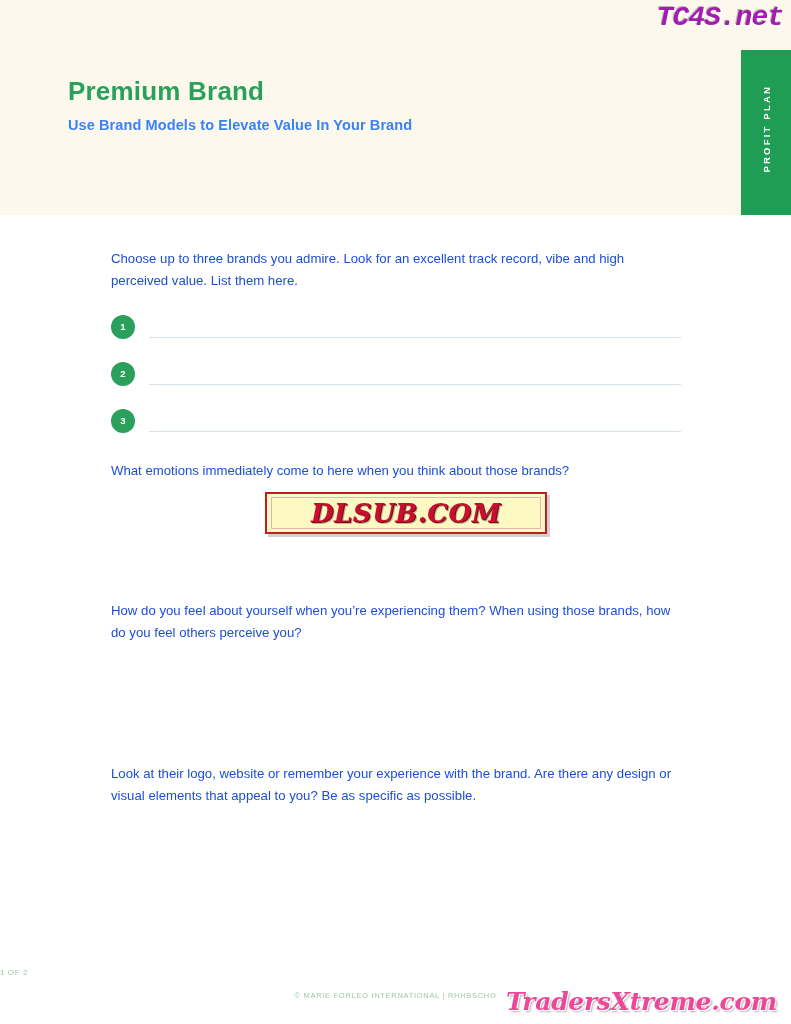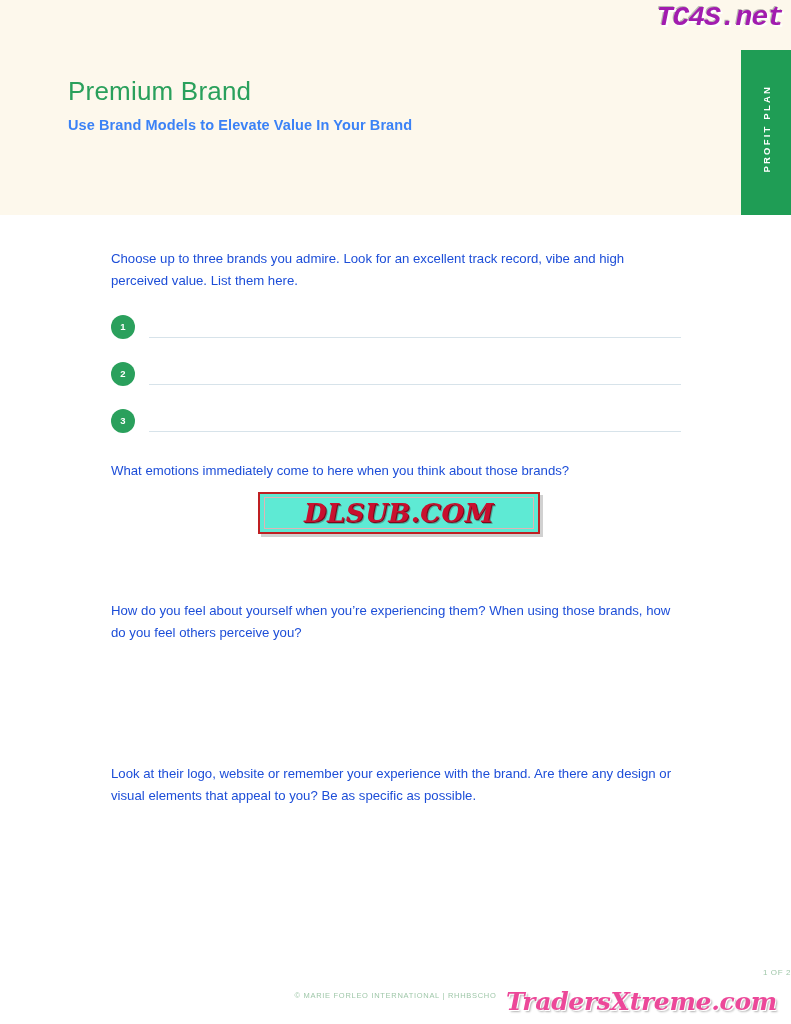--- a/index.html
+++ b/index.html
@@ -22,21 +22,21 @@
     top: 0;
     width: 791px;
     height: 215px;
     background: #fdf8ec;
   }
   .page-title {
     position: absolute;
     left: 68px;
     top: 76px;
     font-size: 26px;
-    font-weight: normal;
+    font-weight: bold;
     color: #2aa05c;
     letter-spacing: 0.2px;
   }
   .page-subtitle {
     position: absolute;
     left: 68px;
     top: 117px;
     font-size: 14.5px;
     font-weight: bold;
     color: #3b82f6;
@@ -125,25 +125,25 @@
     left: 38px;
     right: 0;
     top: 22px;
     height: 1px;
     background: #d7e3ea;
   }
 
   
   .wm-dlsub {
     position: absolute;
-    left: 258px;
+    left: 265px;
     top: 492px;
     width: 278px;
     height: 38px;
-    background: #5eead4;
+    background: #fef9c3;
     border: 2px solid #bf1f22;
     box-shadow: 3px 3px 0 rgba(0,0,0,0.18);
     overflow: hidden;
   }
   .wm-dlsub-inner {
     position: absolute;
     left: 4px;
     top: 3px;
     right: 4px;
     bottom: 3px;
@@ -161,21 +161,21 @@
     letter-spacing: 0.5px;
     text-shadow: 1px 1px 0 #7a0b1c, 2px 2px 0 rgba(0,0,0,0.25);
   }
 
   
   .footer-page {
     position: absolute;
     left: 0;
     top: 968px;
     width: 791px;
-    text-align: right;
+    text-align: left;
     font-size: 8px;
     color: #9fc7a9;
     letter-spacing: 0.6px;
   }
   .footer-copy {
     position: absolute;
     left: 0;
     top: 991px;
     width: 791px;
     text-align: center;

